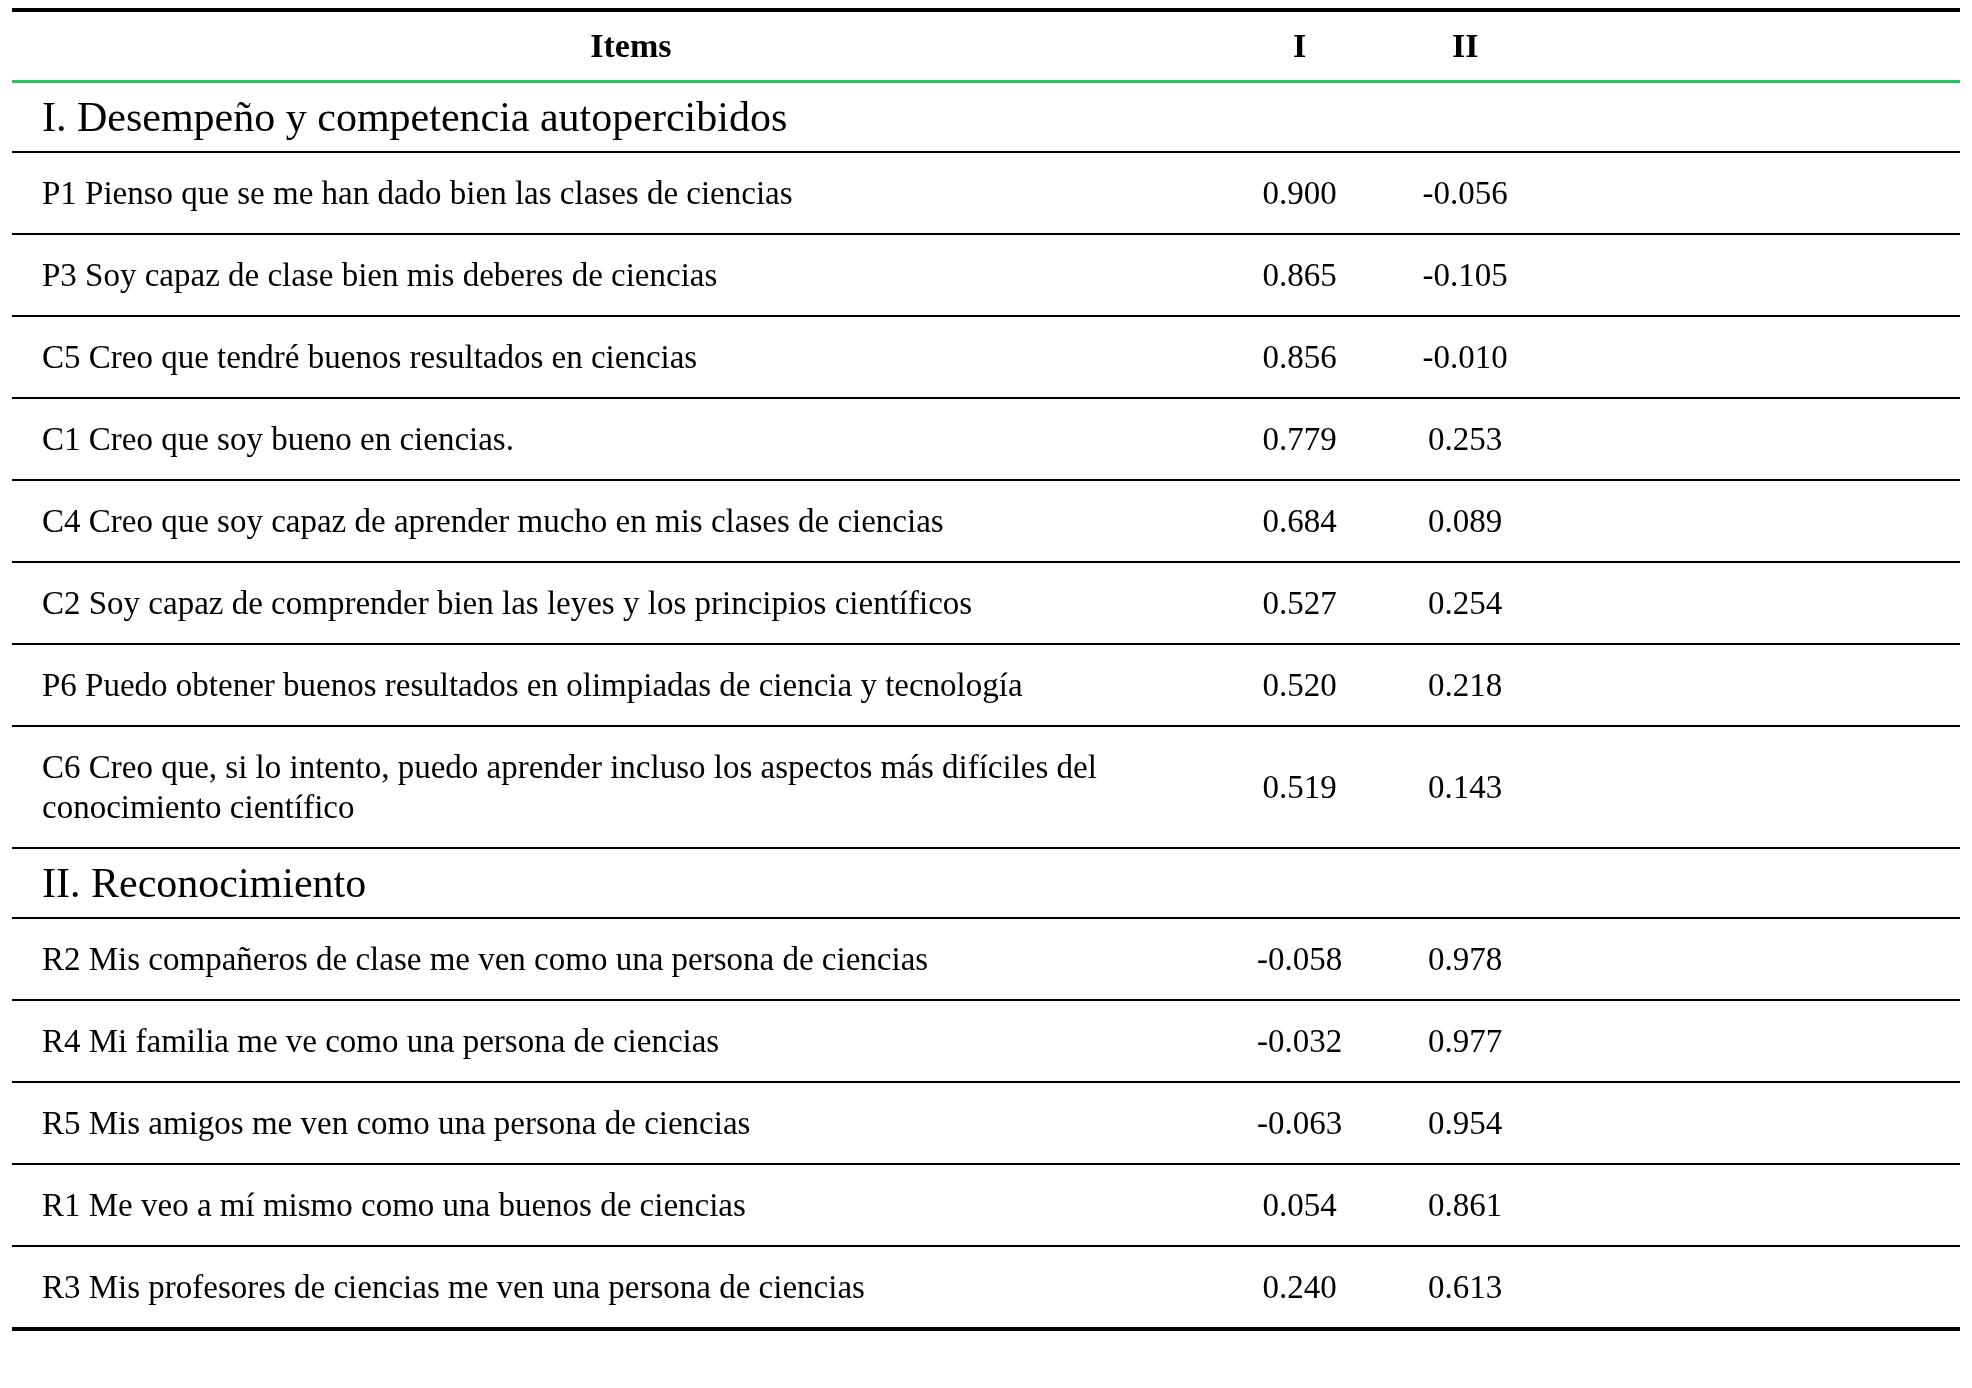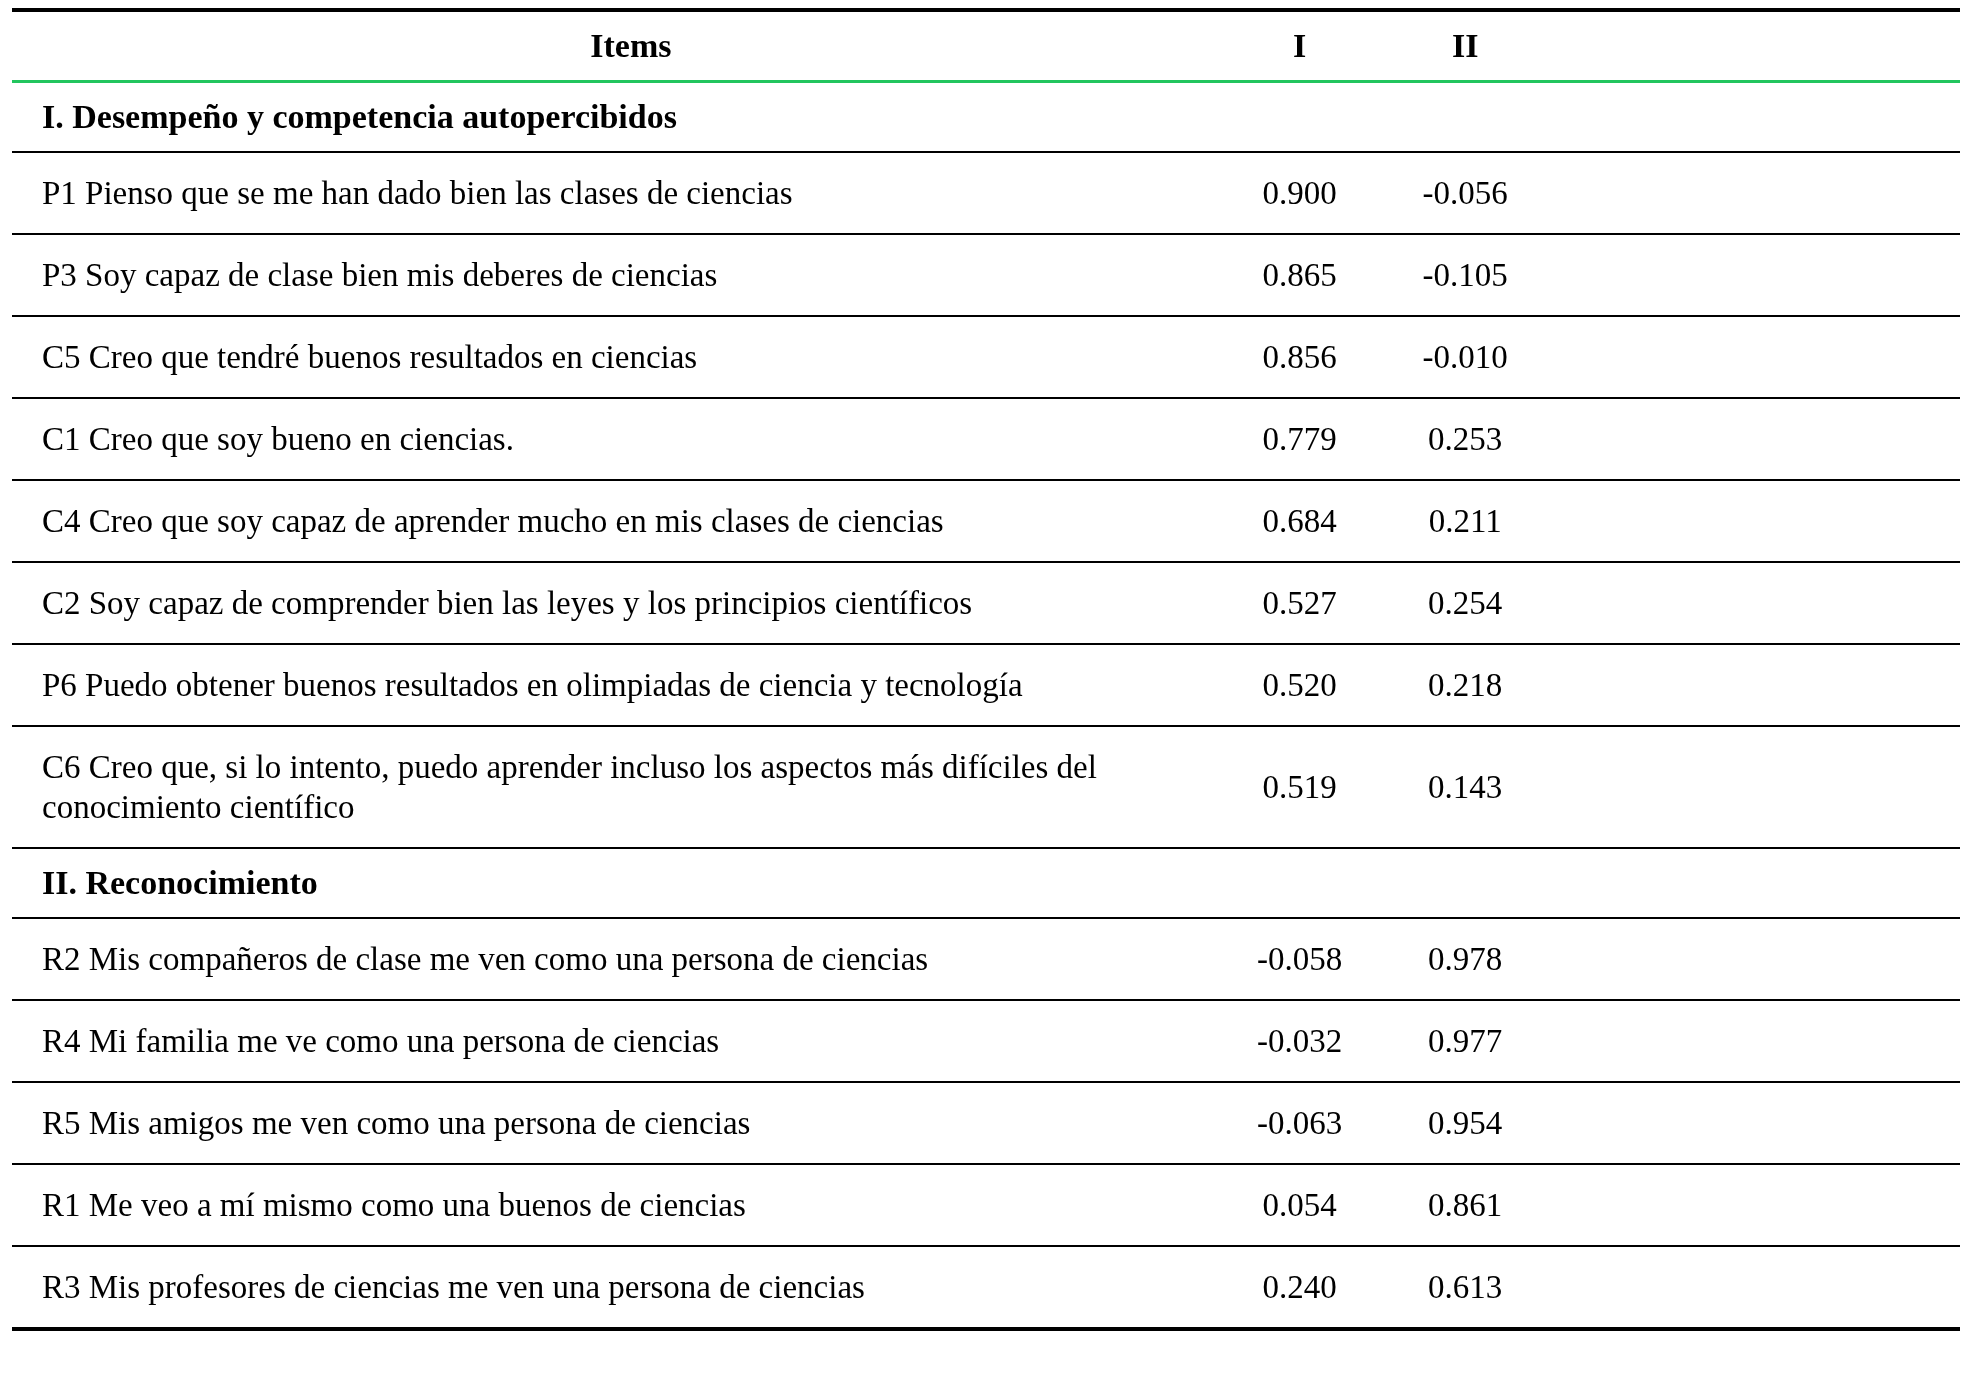--- a/index.html
+++ b/index.html
@@ -39,22 +39,22 @@
   }
   th.items-header {
     text-align: center;
     padding-left: 30px;
   }
 
   tbody tr {
     border-bottom: 2px solid #000;
   }
   tr.section-row td {
-    font-size: 34px;
-    font-weight: bold;
+    font-size: 42px;
+    font-weight: normal;
     text-align: left;
     padding: 14px 40px 14px 30px;
     line-height: 40px;
   }
   td.item-cell {
     font-size: 33px;
     text-align: left;
     padding: 20px 60px 20px 30px;
     line-height: 40px;
     vertical-align: middle;
@@ -118,21 +118,21 @@
   <tr>
     <td class="item-cell">C1 Creo que soy bueno en ciencias.</td>
     <td class="f1-cell">0.779</td>
     <td class="f2-cell">0.253</td>
     <td class="spacer-cell"></td>
   </tr>
 
   <tr>
     <td class="item-cell">C4 Creo que soy capaz de aprender mucho en mis clases de ciencias</td>
     <td class="f1-cell">0.684</td>
-    <td class="f2-cell">0.211</td>
+    <td class="f2-cell">0.089</td>
     <td class="spacer-cell"></td>
   </tr>
 
   <tr>
     <td class="item-cell">C2 Soy capaz de comprender bien las leyes y los principios científicos</td>
     <td class="f1-cell">0.527</td>
     <td class="f2-cell">0.254</td>
     <td class="spacer-cell"></td>
   </tr>
 

